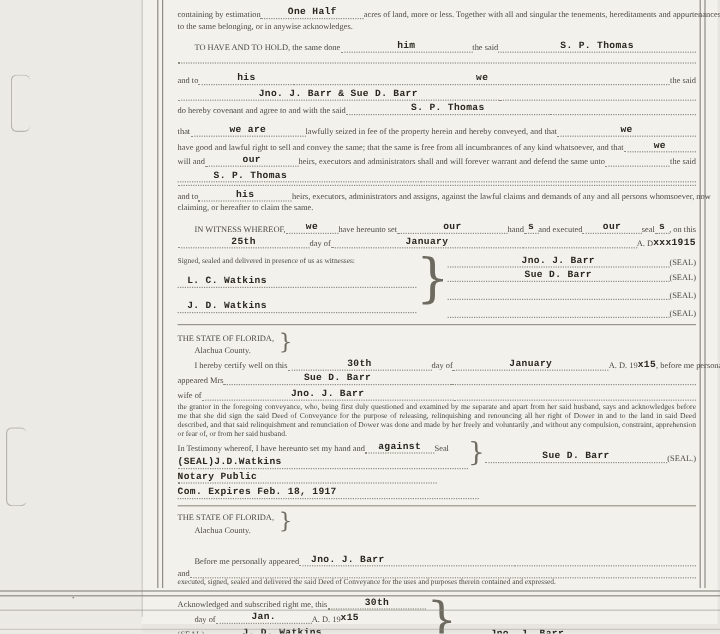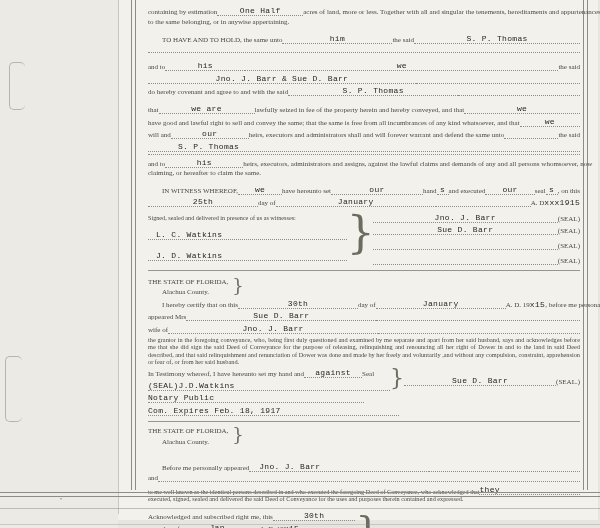--- a/index.html
+++ b/index.html
@@ -19,21 +19,21 @@
   .edge-l{position:absolute;left:0;top:0;bottom:6px;width:1px;background:#c9c7c0;}
   .rule-l{position:absolute;left:13px;top:0;bottom:30px;width:3px;border-left:1px solid #8e8c84;border-right:1px solid #8e8c84;}
   .rule-r{position:absolute;right:10px;top:0;bottom:30px;width:3px;border-left:1px solid #8e8c84;border-right:1px solid #8e8c84;}
   .content{position:absolute;left:30px;right:18px;top:3px;}
   
   .bline{position:absolute;left:0;width:600px;background:#8e8c84;height:1px;}
   
   .row{display:flex;align-items:flex-end;margin-top:2.5px;}
   .p{font-family:"Liberation Serif",serif;font-size:7px;color:#4b4840;white-space:nowrap;}
   .psm{font-size:6.2px;}
-  .f{font-family:"Liberation Mono",monospace;font-weight:400;font-size:8px;color:#29271f;
+  .f{font-family:"Liberation Mono",monospace;font-weight:700;font-size:8px;color:#29271f;
      text-align:center;letter-spacing:.3px;white-space:nowrap;}
   .u{border-bottom:1px dotted #8f8d81;}
   .grow{flex:1;}
   .dot{flex:1;border-bottom:1px dotted #8f8d81;align-self:stretch;}
   .gap{margin-top:8px;}
   .ind{margin-left:14px;}
   .just{font-family:"Liberation Serif",serif;font-size:6.3px;line-height:7.6px;color:#4b4840;
         text-align:justify;margin-top:2px;}
   .brace{font-family:"DejaVu Serif",serif;color:#6d6b60;font-weight:400;line-height:1;align-self:center;}
   .hr{border-top:1px solid #98968c;margin-top:5px;}
@@ -55,25 +55,25 @@
   <div class="rule-r"></div>
 
   <div class="content">
 
     <div class="row">
       <span class="p">containing by estimation</span>
       <span class="f u" style="min-width:86px">One Half</span>
       <span class="p">acres of land, more or less.  Together  with  all  and  singular  the  tenements,  hereditaments  and  appurtenances</span>
     </div>
     <div class="row">
-      <span class="p">to the same belonging, or in anywise appertaining.</span>
+      <span class="p">to the same belonging, or in anywise acknowledges.</span>
     </div>
 
     <div class="row gap ind">
-      <span class="p">TO HAVE AND TO HOLD, the same unto</span>
+      <span class="p">TO HAVE AND TO HOLD, the same done</span>
       <span class="f u" style="min-width:110px">him</span>
       <span class="p">the said</span>
       <span class="f u grow">S. P. Thomas</span>
     </div>
     <div class="row gap">
         <span class="dot"></span>
       </div>
 
     <div class="row gap">
       <span class="p">and to</span>
@@ -188,21 +188,21 @@
         <div class="row">
             <span class="p">THE STATE OF FLORIDA,</span>
           </div>
         <div class="row ind">
             <span class="p">Alachua County.</span>
           </div>
       </div>
       <span class="brace" style="font-size:18px;margin-left:4px">}</span>
     </div>
     <div class="row ind">
-      <span class="p">I hereby certify that on this</span>
+      <span class="p">I hereby certify well on this</span>
       <span class="f u" style="min-width:120px">30th</span>
       <span class="p">day of</span>
       <span class="f u" style="min-width:130px">January</span>
       <span class="dot"></span>
       <span class="p">A. D. 19</span>
       <span class="f">x15</span>
       <span class="p">, before me personally</span>
     </div>
     <div class="row">
       <span class="p">appeared Mrs</span>
@@ -257,24 +257,20 @@
     </div>
     <div class="row ind" style="margin-top:16px">
       <span class="p">Before me personally appeared</span>
       <span class="f u la" style="min-width:170px;padding-left:10px">Jno. J. Barr</span>
       <span class="dot"></span>
     </div>
     <div class="row">
       <span class="p">and</span>
       <span class="dot"></span>
     </div>
-    <div class="row" style="margin-top:3px">
-      <span class="psm p">to me well known as the identical persons described in and who executed the foregoing Deed of Conveyance, who acknowledged that</span>
-      <span class="f u grow la">they</span>
-    </div>
     <div class="row" style="margin-top:0">
       <span class="psm p">executed, signed, sealed and delivered the said Deed of Conveyance for the uses and purposes therein contained and expressed.</span>
     </div>
 
     <div style="display:flex;margin-top:6px">
       <div style="width:48%">
         <div class="row">
           <span class="p">Acknowledged and subscribed right me, this</span>
           <span class="f u grow">30th</span>
         </div>

